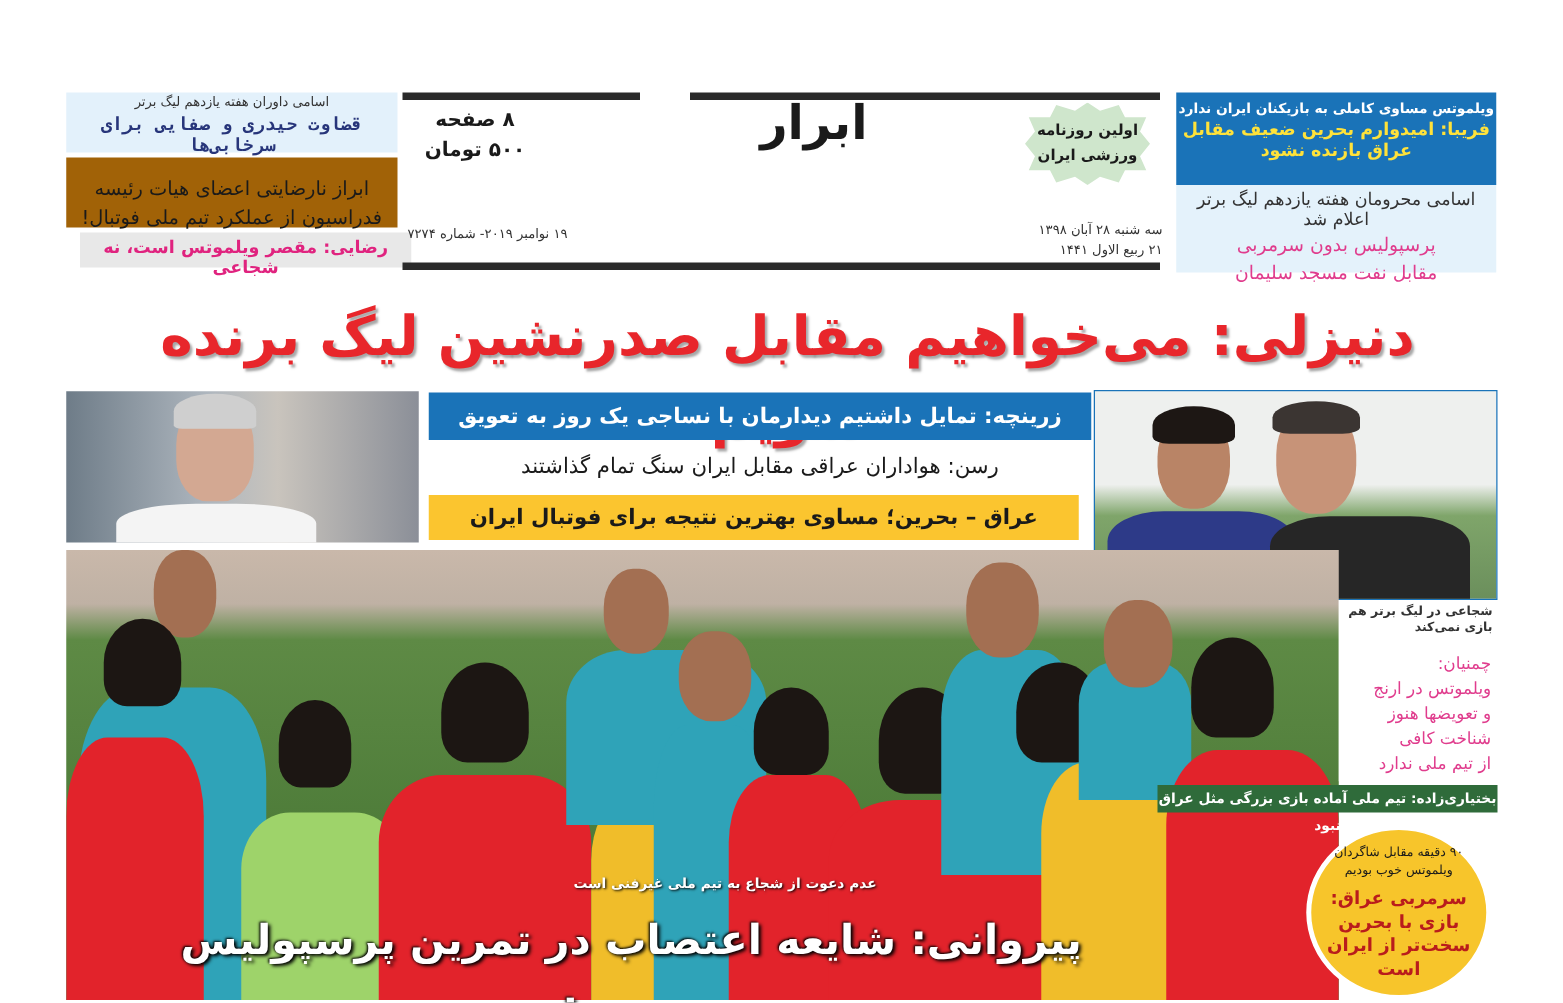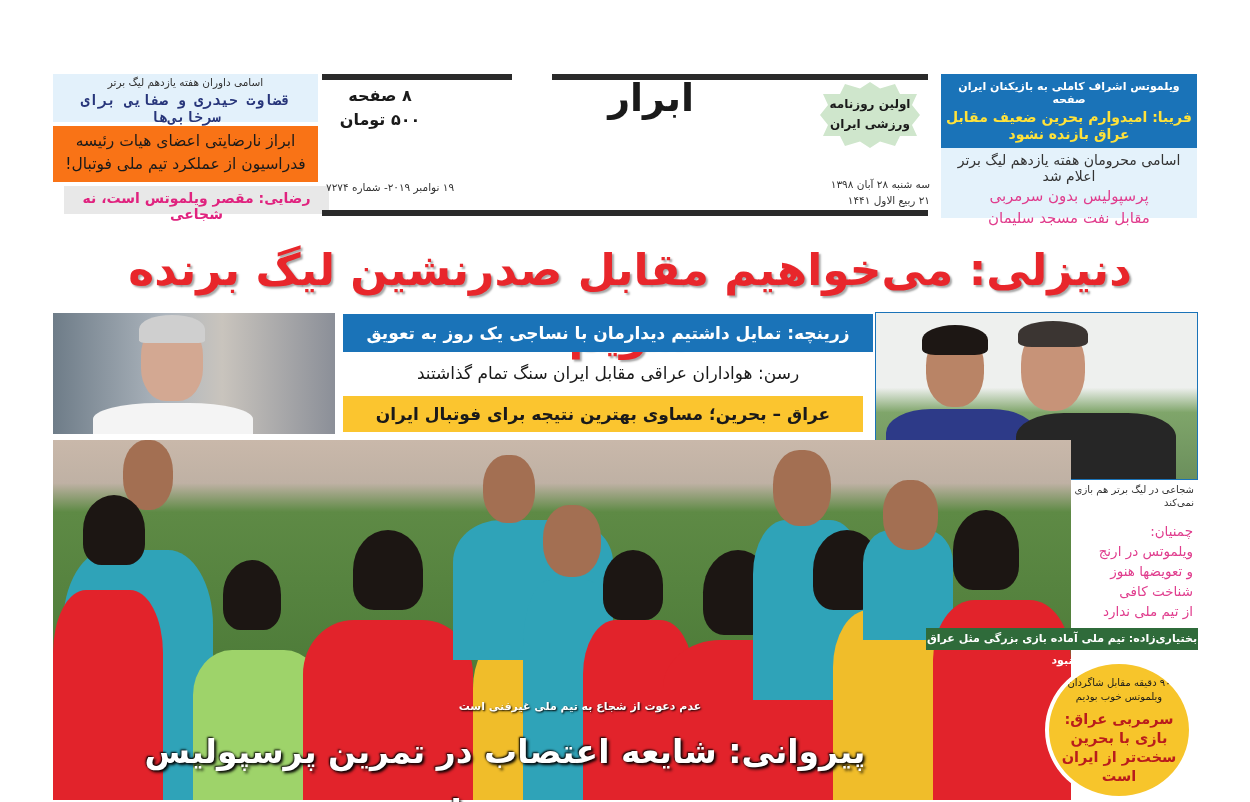--- a/index.html
+++ b/index.html
@@ -13,21 +13,21 @@
     #tr-blue .small { color: #fff; font-size: 11px; font-weight: bold; }
     #tr-blue .big { color: #ffe23a; font-size: 14px; font-weight: bold; line-height: 17px; margin-top: 3px; }
     #tr-light { left: 941px; top: 148px; width: 256px; height: 70px; background: #e4f2fb; padding-top: 4px; }
     #tr-light .small { color: #333; font-size: 14px; }
     #tr-light .pink { color: #e03c8d; font-size: 15px; line-height: 20px; margin-top: 2px; }
 
     
     #tl-1 { left: 53px; top: 74px; width: 265px; height: 48px; background: #e3f1fb; padding-top: 2px; }
     #tl-1 .small { color: #333; font-size: 10.5px; }
     #tl-1 .blue { color: #27357a; font-size: 14.5px; font-weight: bold; margin-top: 4px; font-family: Liberation Mono, monospace; }
-    #tl-2 { left: 53px; top: 126px; width: 265px; height: 56px; background: #f97316; padding-top: 4px; }
+    #tl-2 { left: 53px; top: 126px; width: 265px; height: 56px; background: #a16207; padding-top: 14px; }
     #tl-2 .t { color: #1a1a1a; font-size: 15.5px; line-height: 23px; }
     #tl-3 { left: 64px; top: 186px; width: 265px; height: 28px; background: #e8e8e8; padding-top: 4px; }
     #tl-3 .pink { color: #e0237f; font-size: 14px; font-weight: bold; }
 
     
     .rule { height: 6px; background: #2a2a2a; }
     #rule-top-l { left: 322px; top: 74px; width: 190px; }
     #rule-top-r { left: 552px; top: 74px; width: 376px; }
     #rule-bot { left: 322px; top: 210px; width: 606px; }
     #mast-pages { left: 330px; top: 84px; width: 100px; color: #1a1a1a; font-size: 16px; font-weight: bold; line-height: 24px; text-align: center; }
@@ -76,32 +76,32 @@
     .jt { background: #2fa3b8; border-radius: 30% 30% 0 0; }
     .hd { background: #a36f52; border-radius: 45%; }
     .hr { background: #1c1613; border-radius: 50% 50% 30% 30%; }
 
     #big-sub { left: 420px; top: 700px; width: 320px; color: #fff; font-size: 11px; font-weight: bold; text-align: center; text-shadow: 1px 1px 2px #000; }
     #big-head { left: 110px; top: 722px; width: 790px; color: #fff; font-size: 33px; font-weight: bold; text-align: center; line-height: 60px;
         text-shadow: 2px 2px 3px #000, -1px -1px 2px #000; }
 
     
     #rc-bg { left: 1071px; top: 480px; width: 127px; height: 145px; background: #ffffff; opacity: 0.92; }
-    #rc-small { left: 1074px; top: 483px; width: 122px; color: #333; font-size: 10px; line-height: 13px; padding-right: 2px; }
+    #rc-small { left: 1074px; top: 483px; width: 122px; color: #333; font-size: 10px; line-height: 13px; padding-right: 2px; font-weight: bold; }
     #rc-pink { left: 1074px; top: 521px; width: 122px; color: #e03c8d; font-size: 13.5px; line-height: 20px; text-align: right; padding-right: 3px; }
     #rc-green { left: 926px; top: 628px; width: 272px; height: 22px; background: #2f6b3a; color: #fff; font-size: 11px; font-weight: bold; line-height: 22px; text-align: center; }
     #rc-circle { left: 1045px; top: 660px; width: 148px; height: 140px; background: #f7c52b; border-radius: 50%; border: 4px solid #fff; padding-top: 12px; }
     #rc-circle .small { color: #1a1a1a; font-size: 10px; line-height: 14px; }
     #rc-circle .big { color: #b91c1c; font-size: 14.5px; font-weight: bold; line-height: 19px; margin-top: 6px; }
   </style>
 </head>
 <body>
 
 <div id="tr-blue" class="abs c">
-  <div class="small">ویلموتس اشراف کاملی به بازیکنان ایران صفحه</div>
+  <div class="small">ویلموتس مساوی کاملی به بازیکنان ایران ندارد</div>
   <div class="big">فریبا: امیدوارم بحرین ضعیف مقابل عراق بازنده نشود</div>
 </div>
 <div id="tr-light" class="abs c">
   <div class="small">اسامی محرومان هفته یازدهم لیگ برتر اعلام شد</div>
   <div class="pink">پرسپولیس بدون سرمربی</div>
   <div class="pink">مقابل نفت مسجد سلیمان</div>
 </div>
 
 <div id="tl-1" class="abs c">
   <div class="small">اسامی داوران هفته یازدهم لیگ برتر</div>

